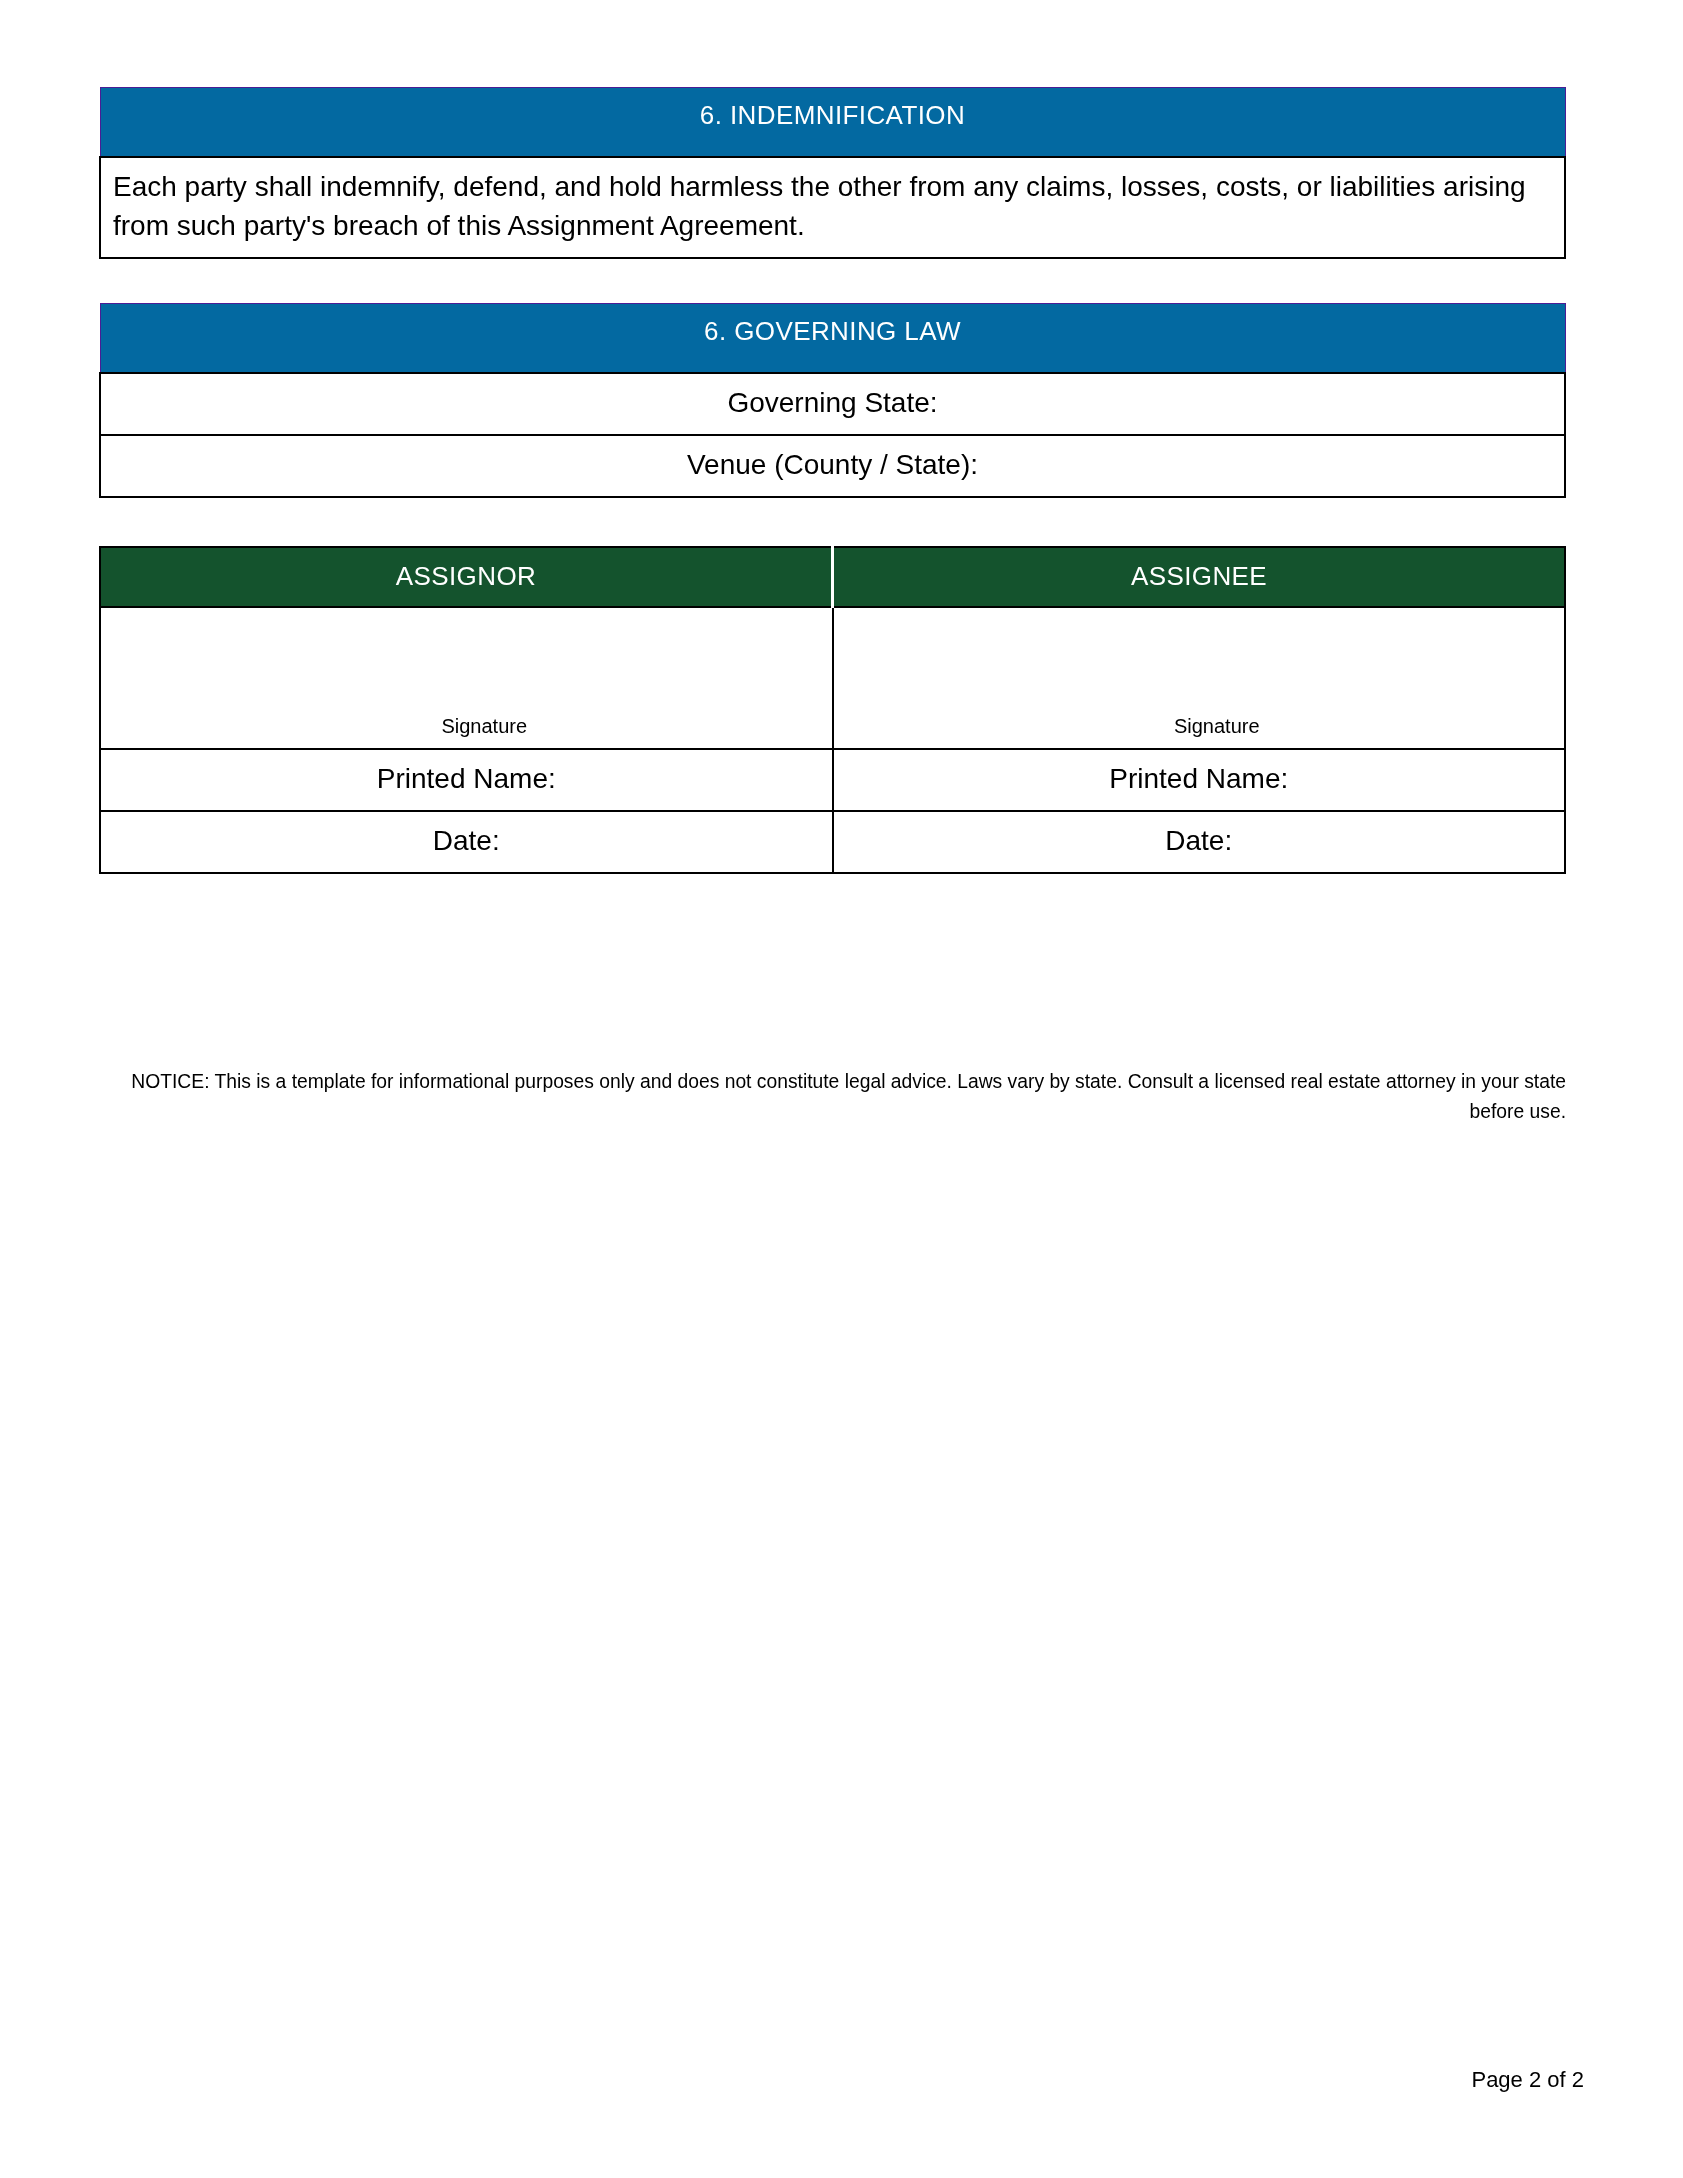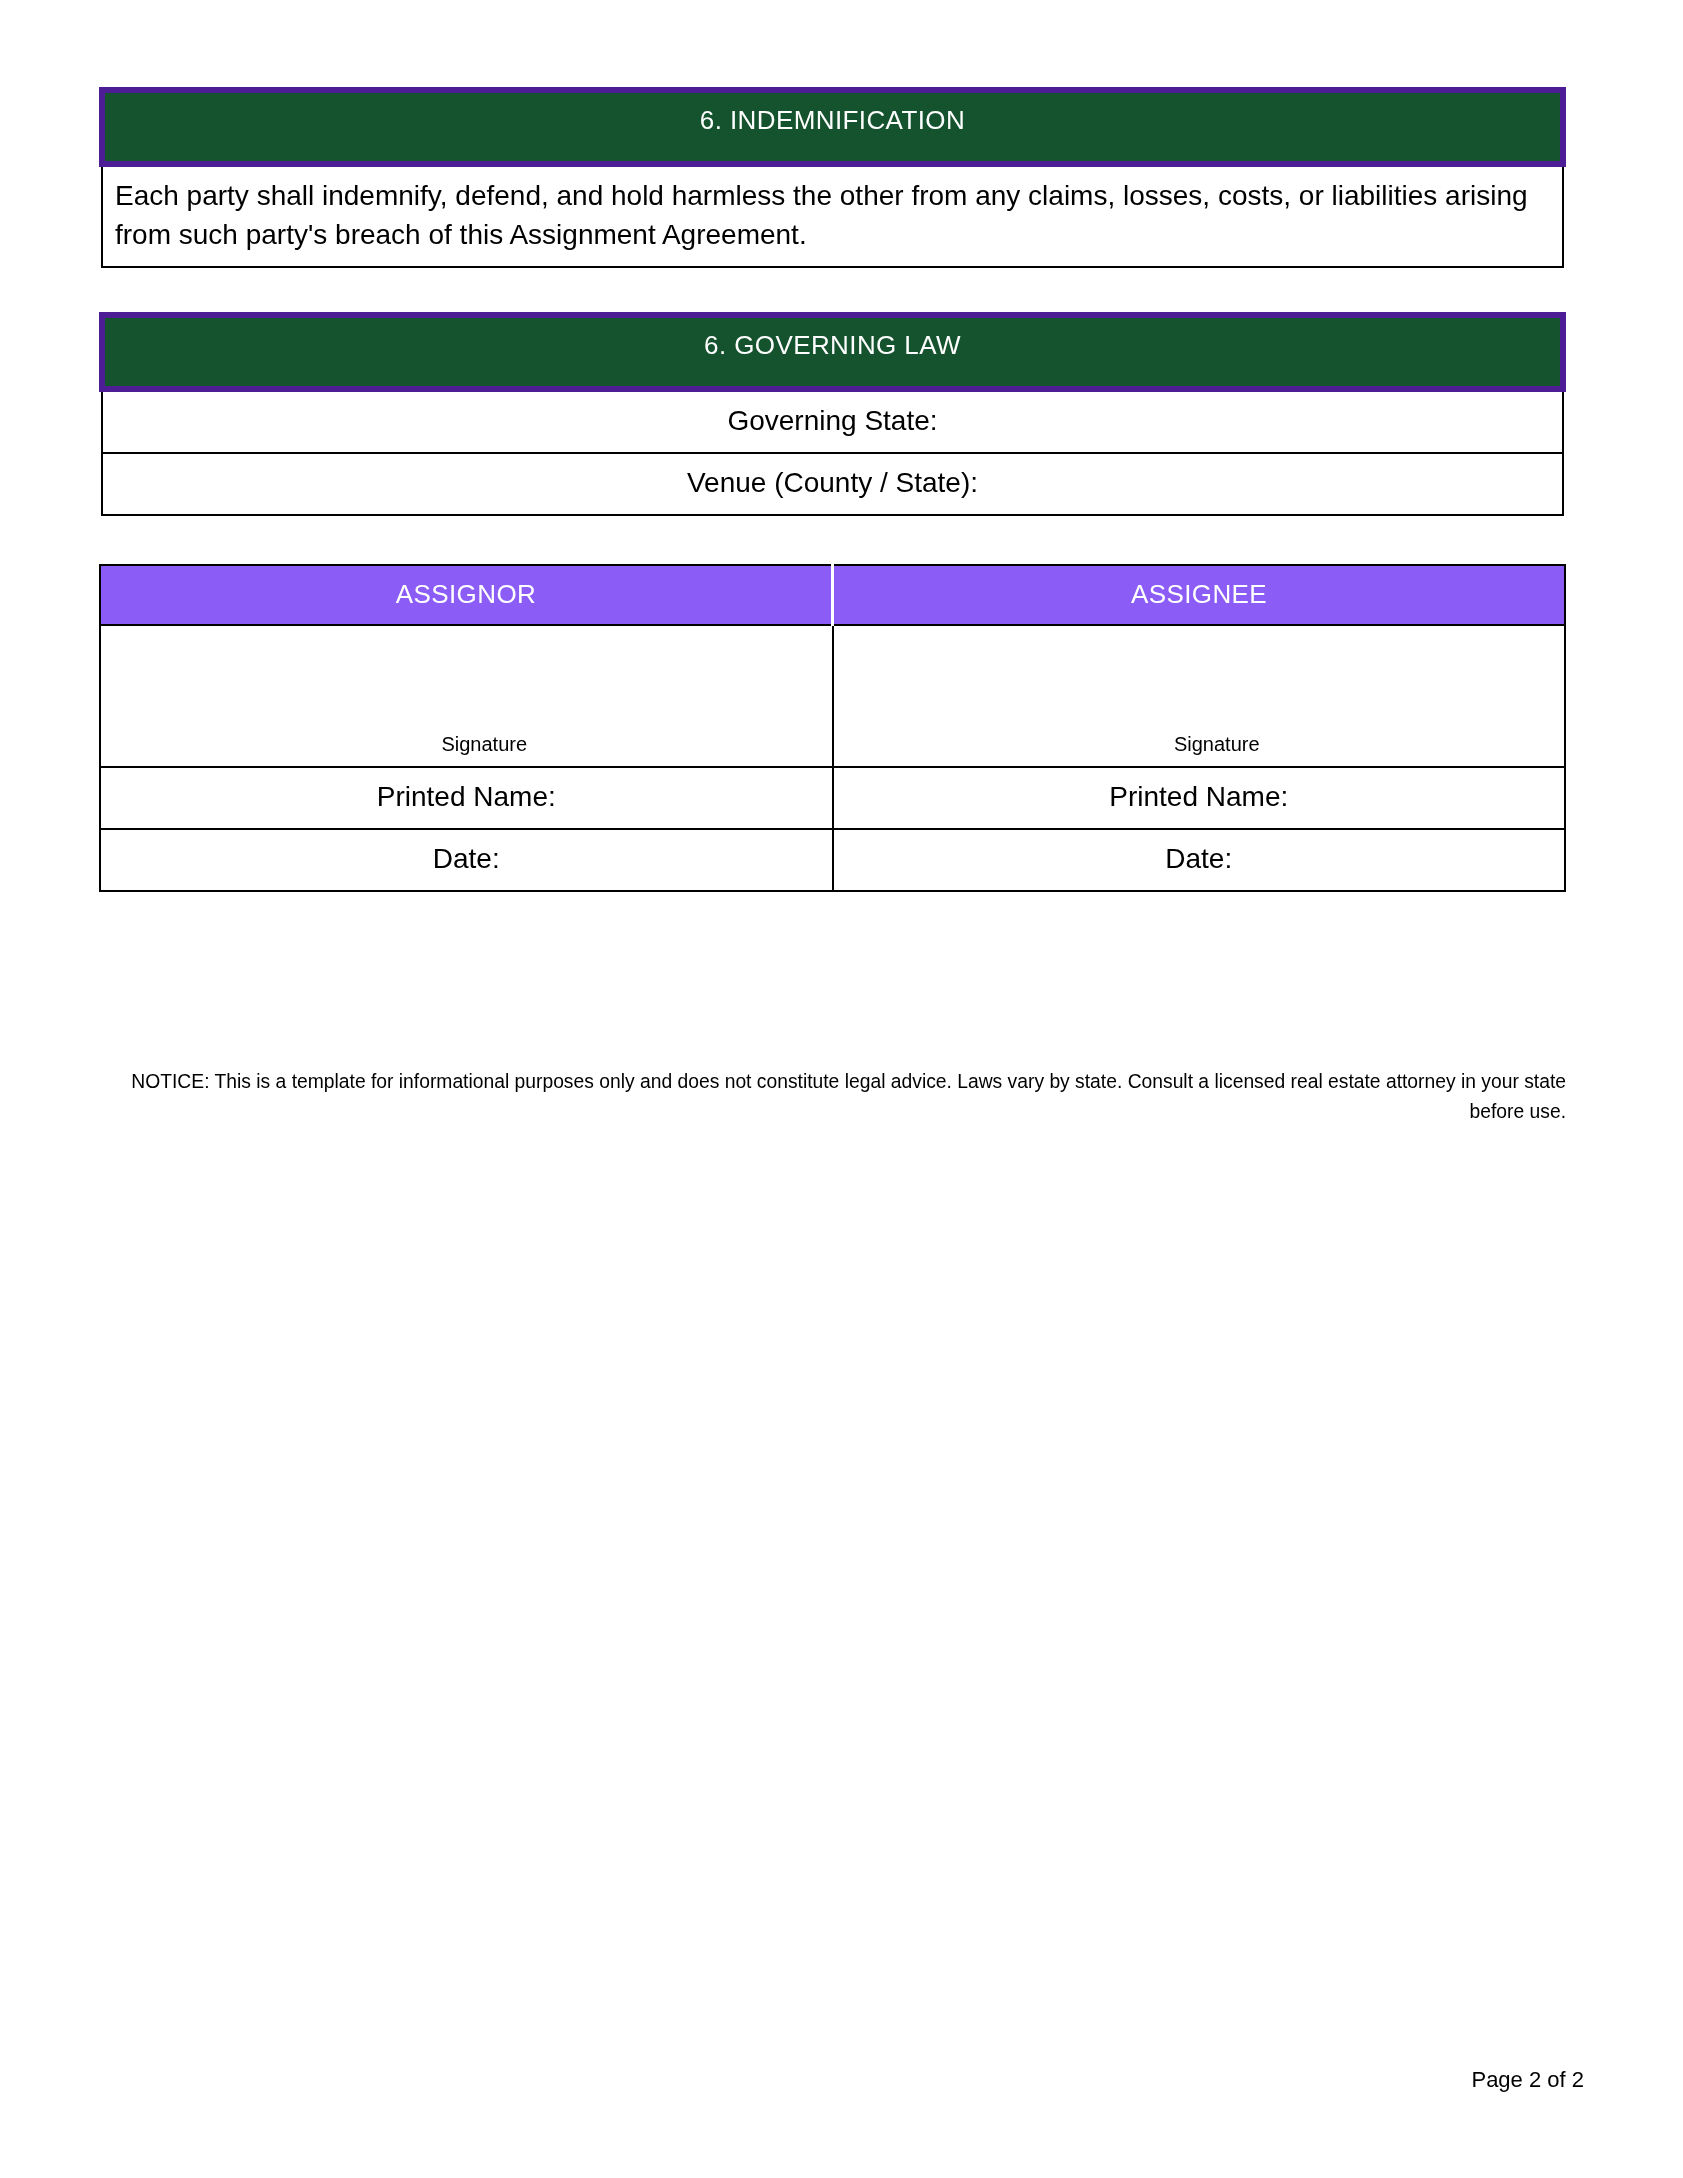--- a/index.html
+++ b/index.html
@@ -31,29 +31,29 @@
   }
 
   
   .block {
     width: 100%;
     border-collapse: collapse;
     table-layout: fixed;
   }
 
   .section-header {
-    background: #14532d;
+    background: #0369a1;
     color: #ffffff;
     text-align: center;
     font-size: 26px;
     letter-spacing: 0.4px;
     padding: 13px 0 26px 0;
     font-weight: 400;
     line-height: 1.1;
-    border: 6px solid #4c1d95;
+    border: 1px solid #4c1d95;
   }
 
   .body-cell {
     border: 2px solid #000000;
     border-top: 2px solid #000000;
     padding: 9px 12px 11px 12px;
     font-size: 28px;
     line-height: 1.42;
     vertical-align: top;
     color: #000000;
@@ -68,21 +68,21 @@
     height: 38px;
     text-align: center;
   }
 
   
   .gap-lg { height: 44px; }
   .gap-xl { height: 48px; }
 
   
   .sig-header {
-    background: #8b5cf6;
+    background: #14532d;
     color: #ffffff;
     text-align: center;
     font-size: 26px;
     letter-spacing: 0.4px;
     padding: 13px 0 14px 0;
     border: 2px solid #000000;
     font-weight: 400;
     margin-top: 20px;
   }
   .sig-header.left  { border-right: 3px solid #ffffff; }

